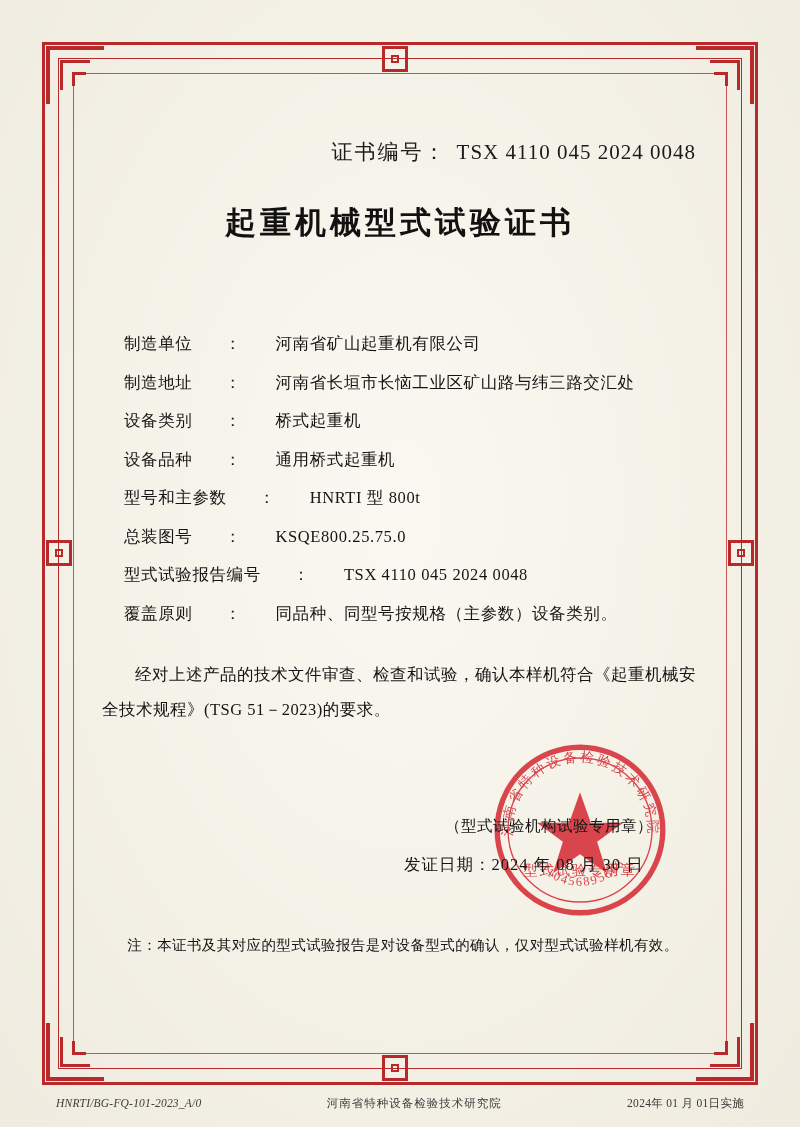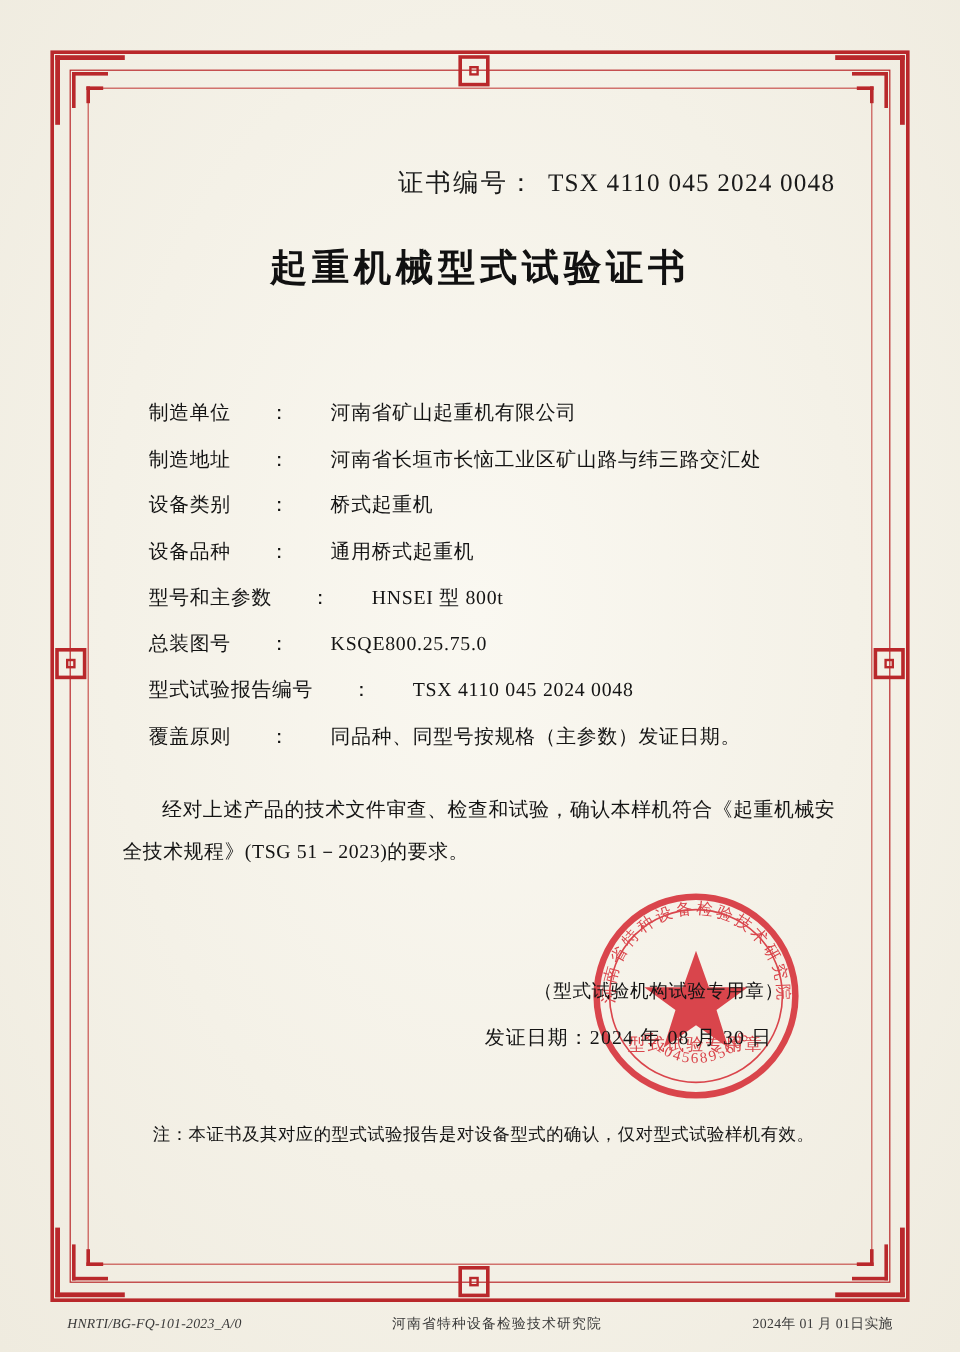--- a/index.html
+++ b/index.html
@@ -315,39 +315,39 @@
 
       <div class="field-row">
         <span class="field-label">设备品种</span>
         <span class="field-sep">：</span>
         <span class="field-value">通用桥式起重机</span>
       </div>
 
       <div class="field-row">
         <span class="field-label">型号和主参数</span>
         <span class="field-sep">：</span>
-        <span class="field-value ul">HNSEI 型 800t</span>
+        <span class="field-value ul">HNRTI 型 800t</span>
       </div>
 
       <div class="field-row">
         <span class="field-label">总装图号</span>
         <span class="field-sep">：</span>
         <span class="field-value">KSQE800.25.75.0</span>
       </div>
 
       <div class="field-row">
         <span class="field-label">型式试验报告编号</span>
         <span class="field-sep">：</span>
         <span class="field-value">TSX 4110 045 2024 0048</span>
       </div>
 
       <div class="field-row">
         <span class="field-label">覆盖原则</span>
         <span class="field-sep">：</span>
-        <span class="field-value">同品种、同型号按规格（主参数）发证日期。</span>
+        <span class="field-value">同品种、同型号按规格（主参数）设备类别。</span>
       </div>
 
     </div>
 
     <div class="statement">经对上述产品的技术文件审查、检查和试验，确认本样机符合《起重机械安全技术规程》(TSG 51－2023)的要求。</div>
 
     <div class="seal-area">
       <div class="seal">
         <svg viewBox="0 0 200 200" xmlns="http://www.w3.org/2000/svg">
           <defs>

